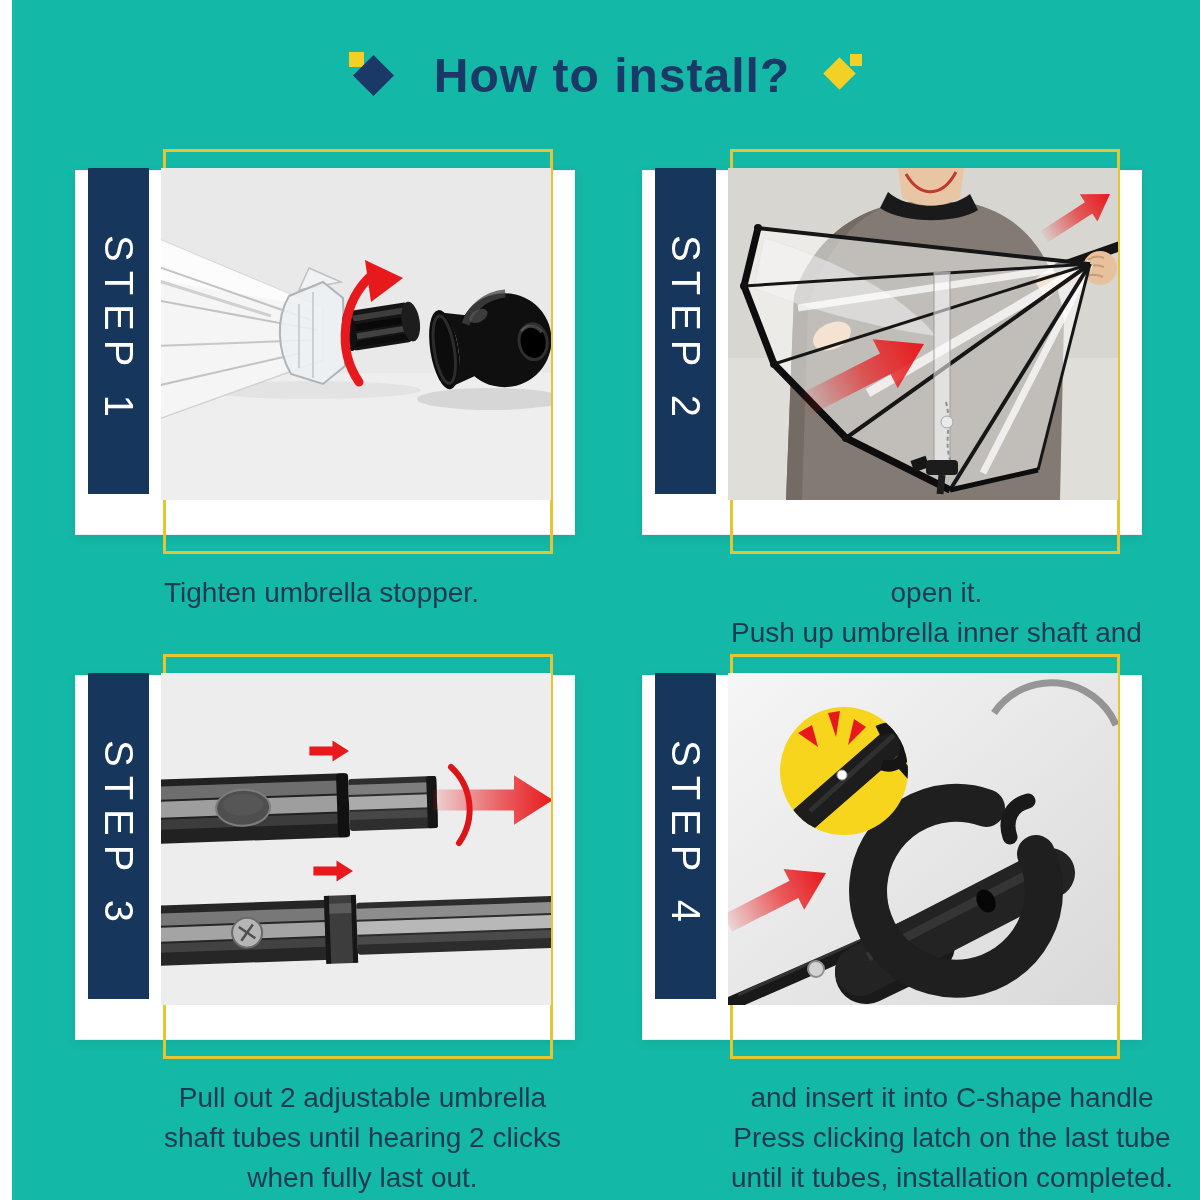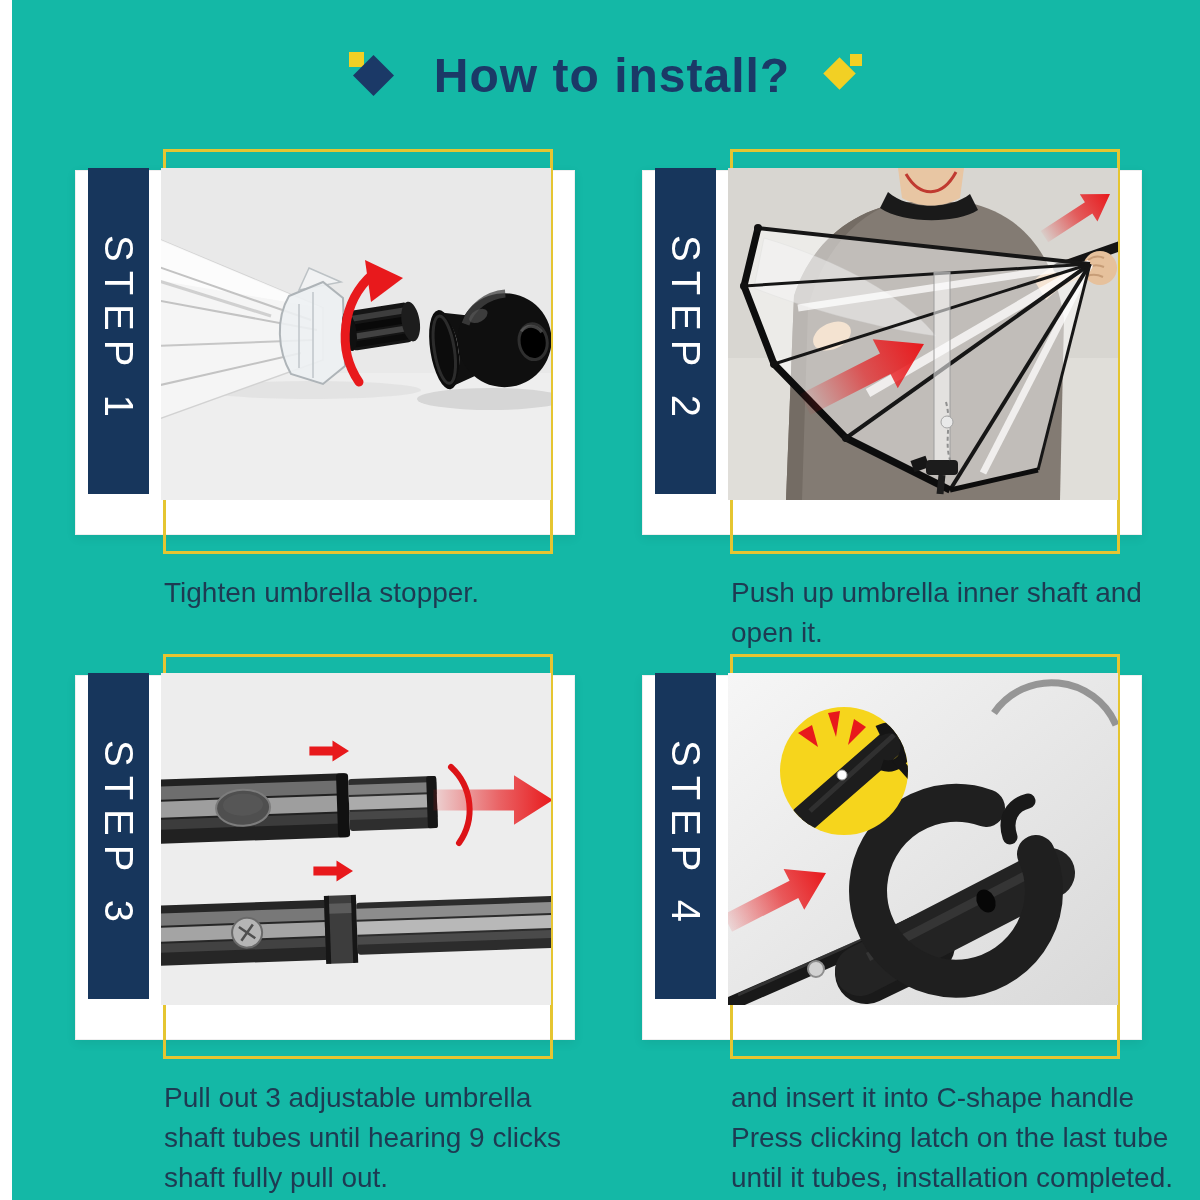--- a/index.html
+++ b/index.html
@@ -58,21 +58,21 @@
   .photo {
     position:absolute; left:86px; top:19px; width:390px; height:332px;
     z-index:3; overflow:hidden; background:#ebebeb;
   }
   .photo svg { display:block; width:390px; height:332px; }
 
   .caption {
     position:absolute; left:89px; top:424px; z-index:1;
     font-size:28px; line-height:40px; color:#1e3a52;
   }
-  .caption div { white-space:nowrap; }
+  .caption div { white-space:nowrap;text-align:center; }
 </style>
 </head>
 <body>
 
 <div class="page">
 
   <div class="title-row">
     <span class="deco deco-left">
       <span class="sq"></span>
         <span class="navy-diamond"></span>
@@ -206,22 +206,22 @@
         <rect x="198" y="292" width="32" height="15" rx="4" fill="#1c1c1c"></rect>
         <line x1="214" y1="307" x2="212" y2="326" stroke="#1d1d1d" stroke-width="7"></line>
         <path d="M218,234 C224,256 216,272 222,292" stroke="#909090" stroke-width="2" fill="none" stroke-dasharray="4 3"></path>
         <circle cx="219" cy="254" r="6" fill="#e9e9e9" stroke="#a5a5a5"></circle>
 
         <polygon points="0,0 -30,-19 -30,-8 -92,-8 -92,8 -30,8 -30,19" fill="url(#ag2)" transform="translate(382,26) rotate(-33) scale(0.85)"></polygon>
         <polygon points="0,0 -30,-19 -30,-8 -92,-8 -92,8 -30,8 -30,19" fill="url(#ag2)" transform="translate(196,176) rotate(-27) scale(1.45)"></polygon>
       </svg>
     </div>
     <div class="caption">
+      <div>open it.</div>
       <div>Push up umbrella inner shaft and</div>
-      <div>open it.</div>
     </div>
   </section>
 
   <section class="step" id="step3">
     <div class="card"></div>
     <div class="frame"></div>
     <div class="banner">
       <span>STEP 3</span>
     </div>
     <div class="photo">
@@ -267,23 +267,23 @@
           <rect x="191" y="222" width="5" height="68" fill="#161616"></rect>
           <rect x="169" y="230" width="22" height="10" fill="#6a6a6a" opacity="0.7"></rect>
           <rect x="196" y="230" width="200" height="52" rx="3" fill="#2c2c2c"></rect>
           <rect x="196" y="236" width="200" height="11" fill="#8d8d8d"></rect>
           <rect x="196" y="249" width="200" height="13" fill="#b8b8b8"></rect>
           <rect x="196" y="264" width="200" height="8" fill="#4a4a4a"></rect>
         </g>
       </svg>
     </div>
     <div class="caption">
-      <div>Pull out 3 adjustable umbrella</div>
-      <div>shaft tubes until hearing 9 clicks</div>
-      <div>shaft fully pull out.</div>
+      <div>Pull out 2 adjustable umbrella</div>
+      <div>shaft tubes until hearing 2 clicks</div>
+      <div>when fully last out.</div>
     </div>
   </section>
 
   <section class="step" id="step4">
     <div class="card"></div>
     <div class="frame"></div>
     <div class="banner">
       <span>STEP 4</span>
     </div>
     <div class="photo">

